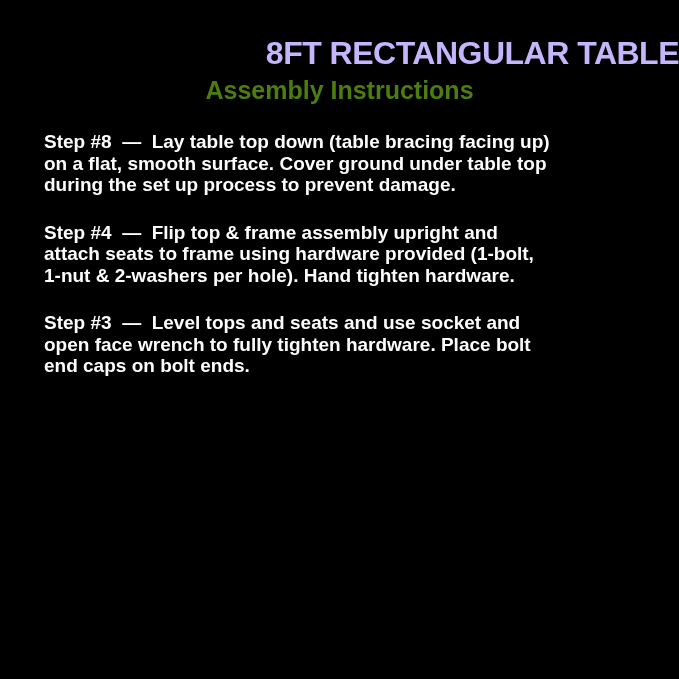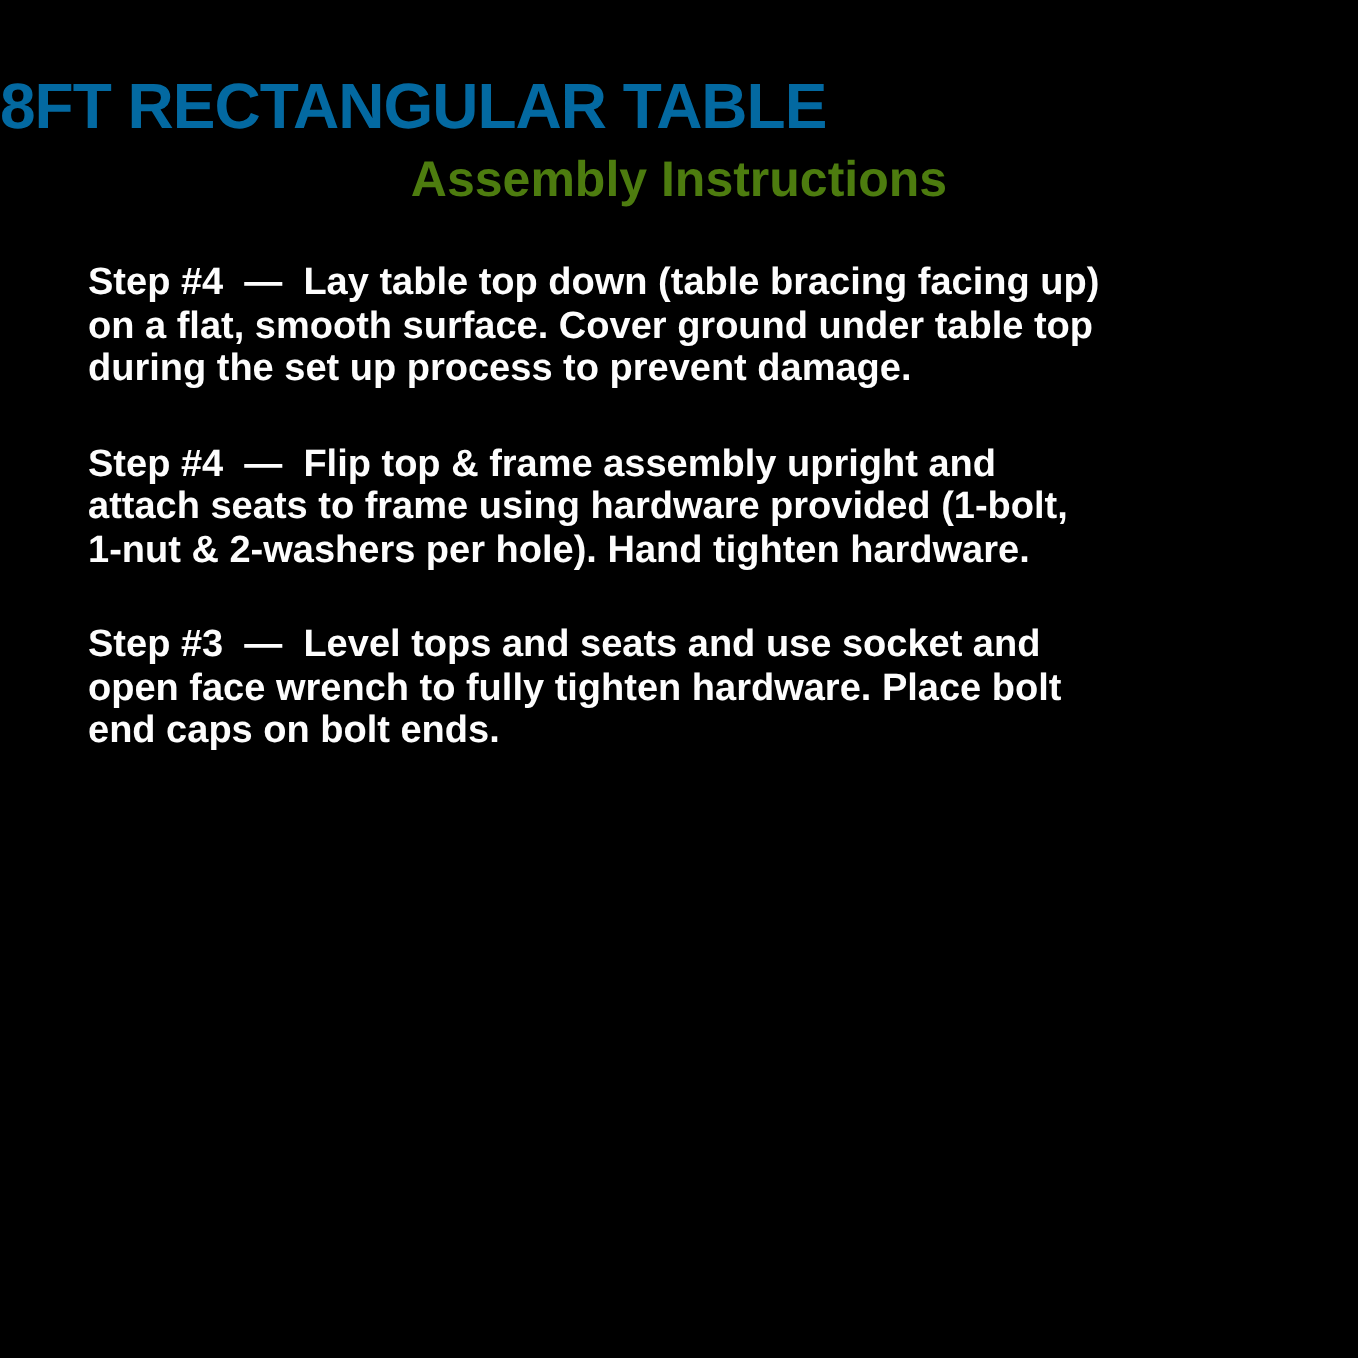--- a/index.html
+++ b/index.html
@@ -16,26 +16,26 @@
   .sheet {
     box-sizing: border-box;
     width: 679px;
     height: 679px;
     background: #000000;
     color: #fdfdfd;
     padding-top: 34px;
   }
   .title {
     margin: 0;
-    text-align: left;
+    text-align: right;
     font-size: 32px;
     line-height: 38px;
     font-weight: bold;
     letter-spacing: -0.5px;
-    color: #0369a1;
+    color: #c4b5fd;
   }
   .subtitle {
     margin: 3px 0 0 0;
     text-align: center;
     font-size: 25px;
     line-height: 30px;
     font-weight: bold;
     color: #4d7c0f;
   }
   .steps {
@@ -52,21 +52,21 @@
   }
 </style>
 </head>
 <body>
 
 <div class="sheet">
   <h1 class="title">8FT RECTANGULAR TABLE</h1>
   <h2 class="subtitle">Assembly Instructions</h2>
 
   <div class="steps">
-    <p class="step">Step #4  —  Lay table top down (table bracing facing up)
+    <p class="step">Step #8  —  Lay table top down (table bracing facing up)
 on a flat, smooth surface. Cover ground under table top
 during the set up process to prevent damage.</p>
     <p class="step">Step #4  —  Flip top &amp; frame assembly upright and
 attach seats to frame using hardware provided (1-bolt,
 1-nut &amp; 2-washers per hole). Hand tighten hardware.</p>
     <p class="step">Step #3  —  Level tops and seats and use socket and
 open face wrench to fully tighten hardware. Place bolt
 end caps on bolt ends.</p>
   </div>
 </div>

